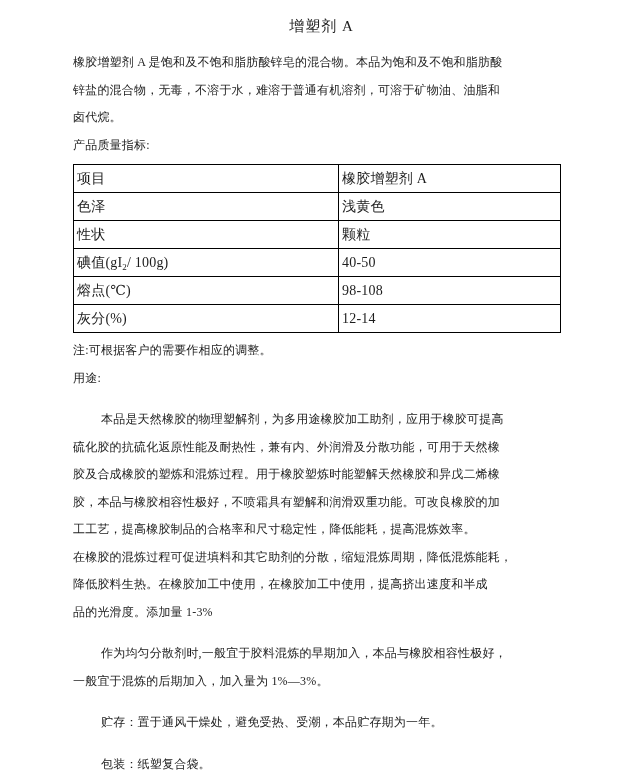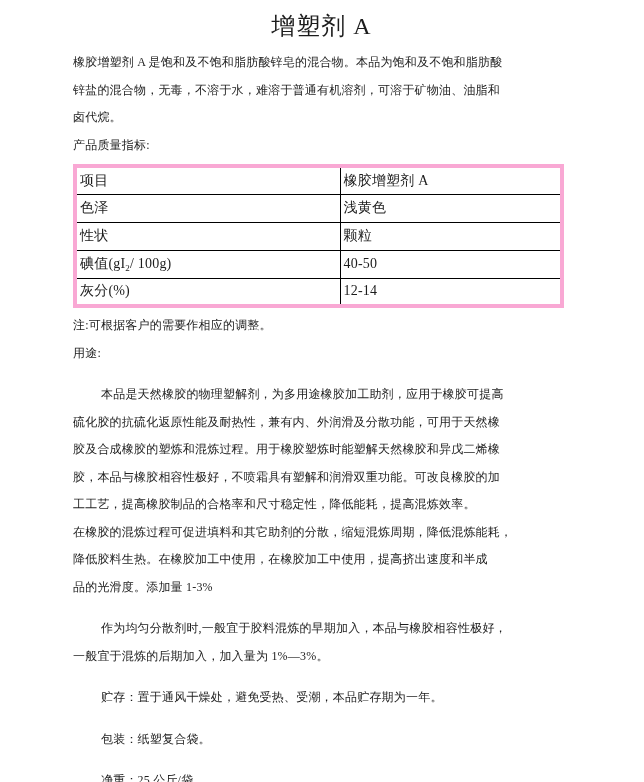--- a/index.html
+++ b/index.html
@@ -11,40 +11,40 @@
     font-family: "Liberation Serif", "DejaVu Serif", serif;
     color: #1c1c1c;
   }
   .page {
     width: 644px;
     height: 782px;
     padding: 12px 74px 0 73px;
     background: #ffffff;
   }
   .doc-title {
-    font-size: 24px;
+    font-size: 15px;
     font-weight: normal;
     text-align: center;
     line-height: 28px;
     margin-bottom: 9px;
     letter-spacing: 1px;
   }
   .line {
     font-size: 12px;
     line-height: 27.5px;
     letter-spacing: 0.2px;
     white-space: nowrap;
   }
   .indent { padding-left: 28px; margin-top: 14px; }
   table.spec {
     border-collapse: collapse;
     width: 487px;
     margin-top: 5px;
     table-layout: fixed;
-    border: 4px solid #f9a8d4;
+    border: 1px solid #f9a8d4;
   }
   table.spec td {
     border: 1px solid #000;
     height: 28px;
     font-size: 14px;
     letter-spacing: 0.2px;
     padding: 0 0 0 3px;
     vertical-align: middle;
     white-space: nowrap;
     overflow: hidden;
@@ -88,20 +88,24 @@
       </tr>
       <tr>
         <td>性状</td>
         <td>颗粒</td>
       </tr>
       <tr>
         <td><span>碘值(gI</span><sub class="iodine-sub">2</sub><span>/ 100g)</span></td>
         <td>40-50</td>
       </tr>
       <tr>
+        <td>熔点(℃)</td>
+        <td>98-108</td>
+      </tr>
+      <tr>
         <td>灰分(%)</td>
         <td>12-14</td>
       </tr>
     </tbody>
   </table>
 
   <div class="line note-line">注:可根据客户的需要作相应的调整。</div>
 
   <div class="line">用途:</div>
 

